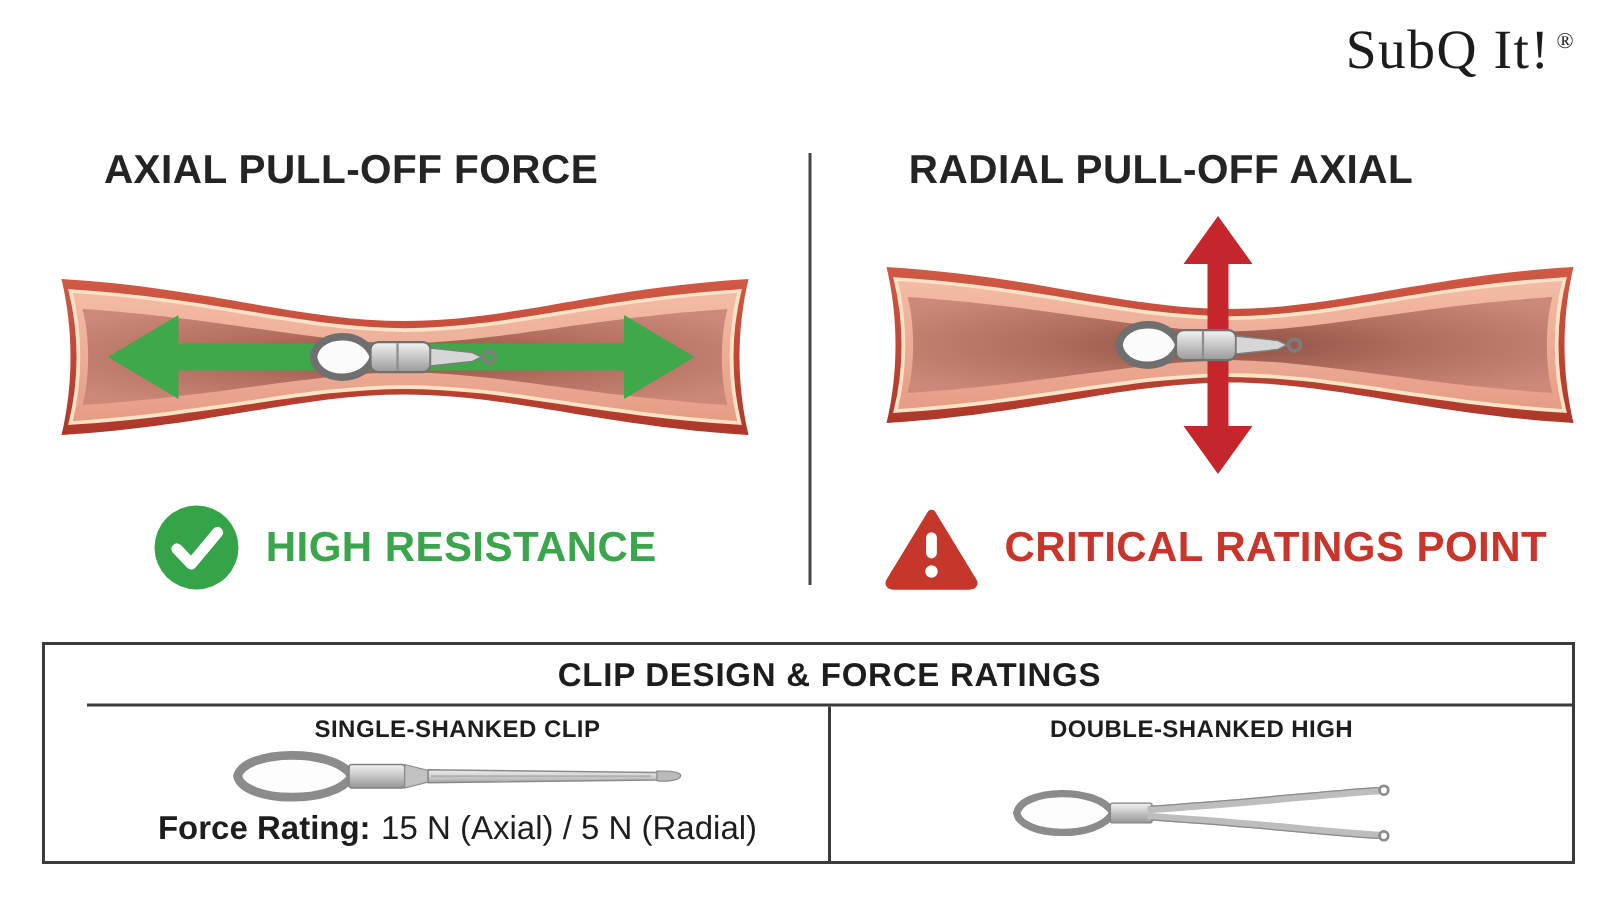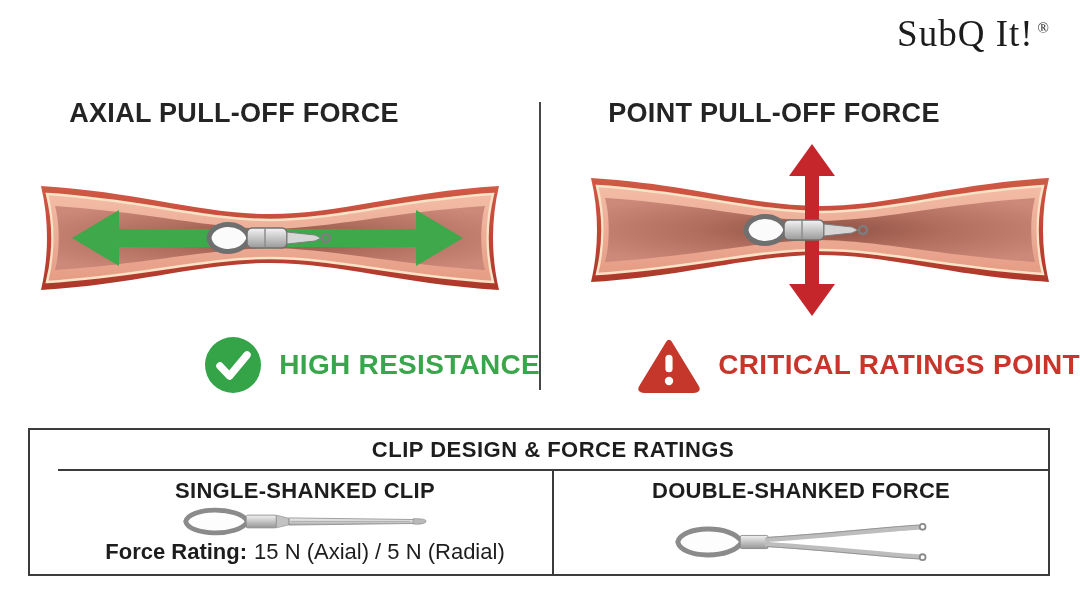--- a/index.html
+++ b/index.html
@@ -16,21 +16,21 @@
     position:absolute;top:98px;width:468px;text-align:center;
     font-size:27px;font-weight:bold;color:#242424;letter-spacing:.3px;white-space:nowrap;
   }
   #title-axial{left:0}
   #title-radial{left:540px}
   .divider{position:absolute;left:539px;top:102px;width:2px;height:288px;background:#474747}
   .vessel-left{position:absolute;left:35px;top:174px;width:470px;height:128px}
   .vessel-right{position:absolute;left:585px;top:140px;width:470px;height:180px}
   .status-row{
     position:absolute;top:334px;width:540px;height:62px;
-    display:flex;align-items:center;justify-content:flex-end;gap:17px;
+    display:flex;align-items:center;justify-content:center;gap:17px;
   }
   #status-axial{left:0}
   #status-radial{left:540px}
   .status-text{font-size:28px;font-weight:bold;letter-spacing:.3px;white-space:nowrap}
   #status-axial .status-text{color:#3aa64c}
   #status-radial .status-text{color:#c9352b}
   .ratings{
     position:absolute;left:28px;top:428px;width:1022px;height:148px;
     border:2px solid #3b3b3b;box-sizing:border-box;background:#fff;padding-left:28px;
   }
@@ -38,37 +38,37 @@
     height:39px;border-bottom:2px solid #3b3b3b;
     display:flex;align-items:center;justify-content:center;
     font-size:22px;font-weight:bold;color:#1d1d1d;letter-spacing:.5px;
   }
   .ratings-body{display:flex;height:103px}
   .ratings-cell{
     flex:1 1 0;display:flex;flex-direction:column;align-items:center;
     justify-content:space-between;padding:7px 0 9px;box-sizing:border-box;
   }
   .ratings-cell:first-child{border-right:2px solid #3b3b3b}
-  .cell-title{font-size:22px;font-weight:bold;color:#1d1d1d;letter-spacing:.3px}
+  .cell-title{font-size:16px;font-weight:bold;color:#1d1d1d;letter-spacing:.3px}
   .clip-img{width:330px;height:46px}
   .force-line{font-size:22px;color:#1d1d1d;white-space:nowrap}
   .force-label{font-weight:bold}
   .force-value{margin-left:7px}
 </style>
 </head>
 <body>
 
 <div>
 
   <div class="logo">
     <span>SubQ It!</span><sup class="reg">®</sup>
   </div>
 
   <div class="panel-title" id="title-axial">AXIAL PULL-OFF FORCE</div>
-  <div class="panel-title" id="title-radial">POINT PULL-OFF FORCE</div>
+  <div class="panel-title" id="title-radial">RADIAL PULL-OFF AXIAL</div>
 
   <div class="divider"></div>
 
   <svg class="vessel-left" viewBox="0 0 470 128" aria-hidden="true">
     <defs>
       <linearGradient id="rimA" x1="0" y1="0" x2="0" y2="1">
         <stop offset="0" stop-color="#d05a46"></stop>
           <stop offset="0.5" stop-color="#c24636"></stop>
           <stop offset="1" stop-color="#ac382a"></stop>
       </linearGradient>
@@ -181,21 +181,21 @@
           <path d="M140 17.5 L296 19.5 C306 20 306 24 296 24.5 L140 26.5 Z" fill="url(#mgB)" stroke="#8a8a8a" stroke-width="1"></path>
           <line x1="142" y1="22" x2="292" y2="22" stroke="#b0b0b0" stroke-width="1.2"></line>
           <path d="M296 18.5 C308 18 314 20 312 22.5 C310 25.5 300 25.8 296 25 Z" fill="#b9b9b9" stroke="#8a8a8a" stroke-width="0.8"></path>
         </svg>
         <div class="force-line">
           <span class="force-label">Force Rating:</span><span class="force-value">15 N (Axial) / 5 N (Radial)</span>
         </div>
       </div>
 
       <div class="ratings-cell">
-        <span class="cell-title">DOUBLE-SHANKED FORCE</span>
+        <span class="cell-title">DOUBLE-SHANKED HIGH</span>
         <svg class="clip-img" viewBox="0 0 320 56" preserveAspectRatio="xMidYMid meet" aria-hidden="true">
           <defs>
             <linearGradient id="mgC" x1="0" y1="0" x2="0" y2="1">
               <stop offset="0" stop-color="#f2f2f2"></stop>
                 <stop offset="0.5" stop-color="#c4c4c4"></stop>
                 <stop offset="1" stop-color="#969696"></stop>
             </linearGradient>
           </defs>
           <path d="M88 28 C76 6 14 8 10 28 C14 48 76 50 88 28 Z" fill="#fdfdfd" stroke="#8b8b8b" stroke-width="6"></path>
           <rect x="86" y="20" width="34" height="16" rx="2" fill="url(#mgC)" stroke="#808080" stroke-width="1"></rect>

